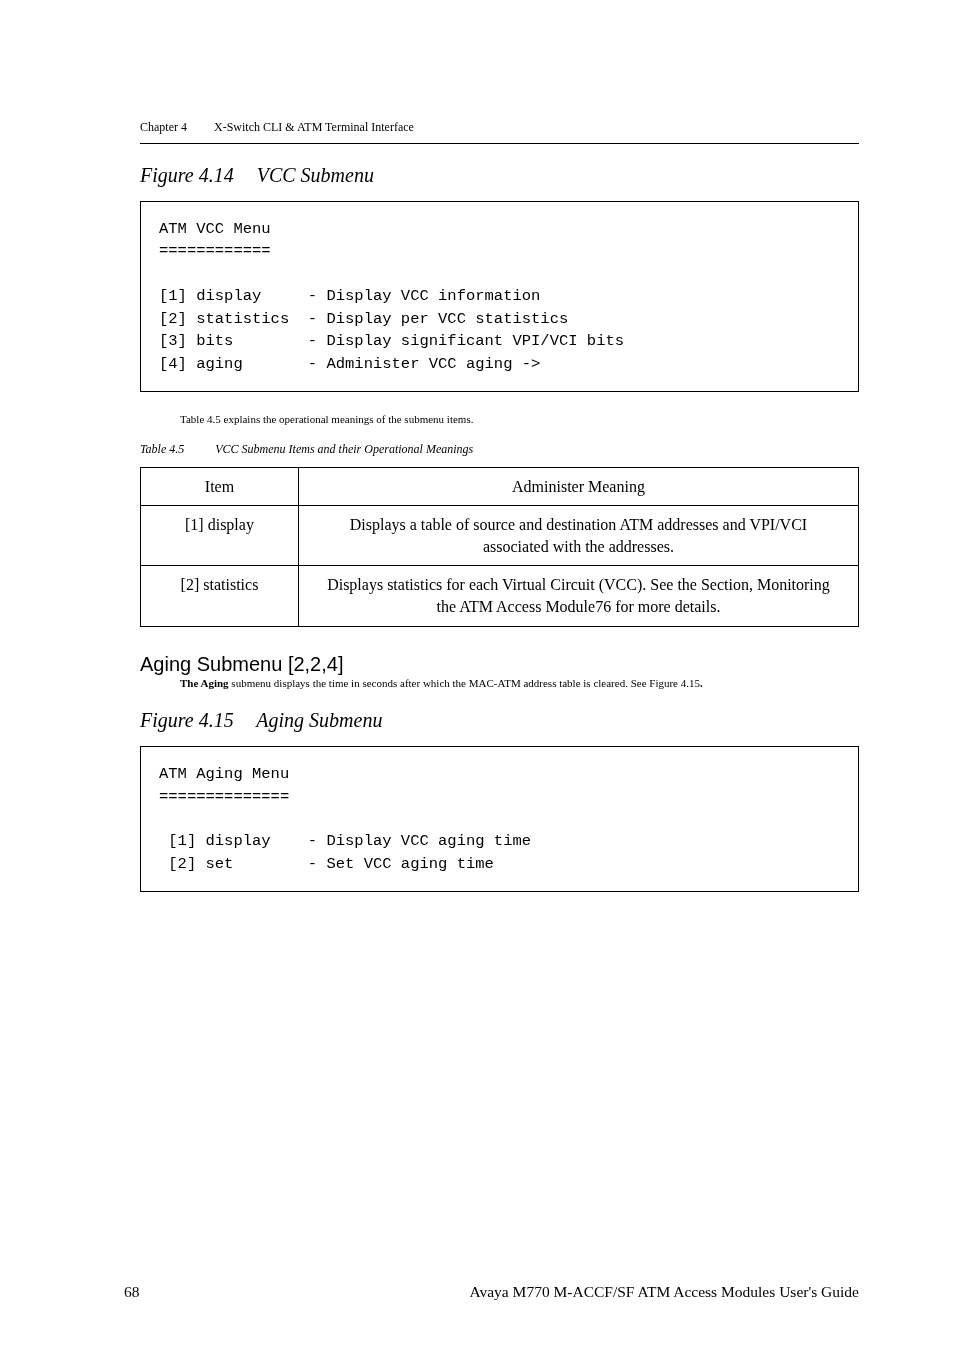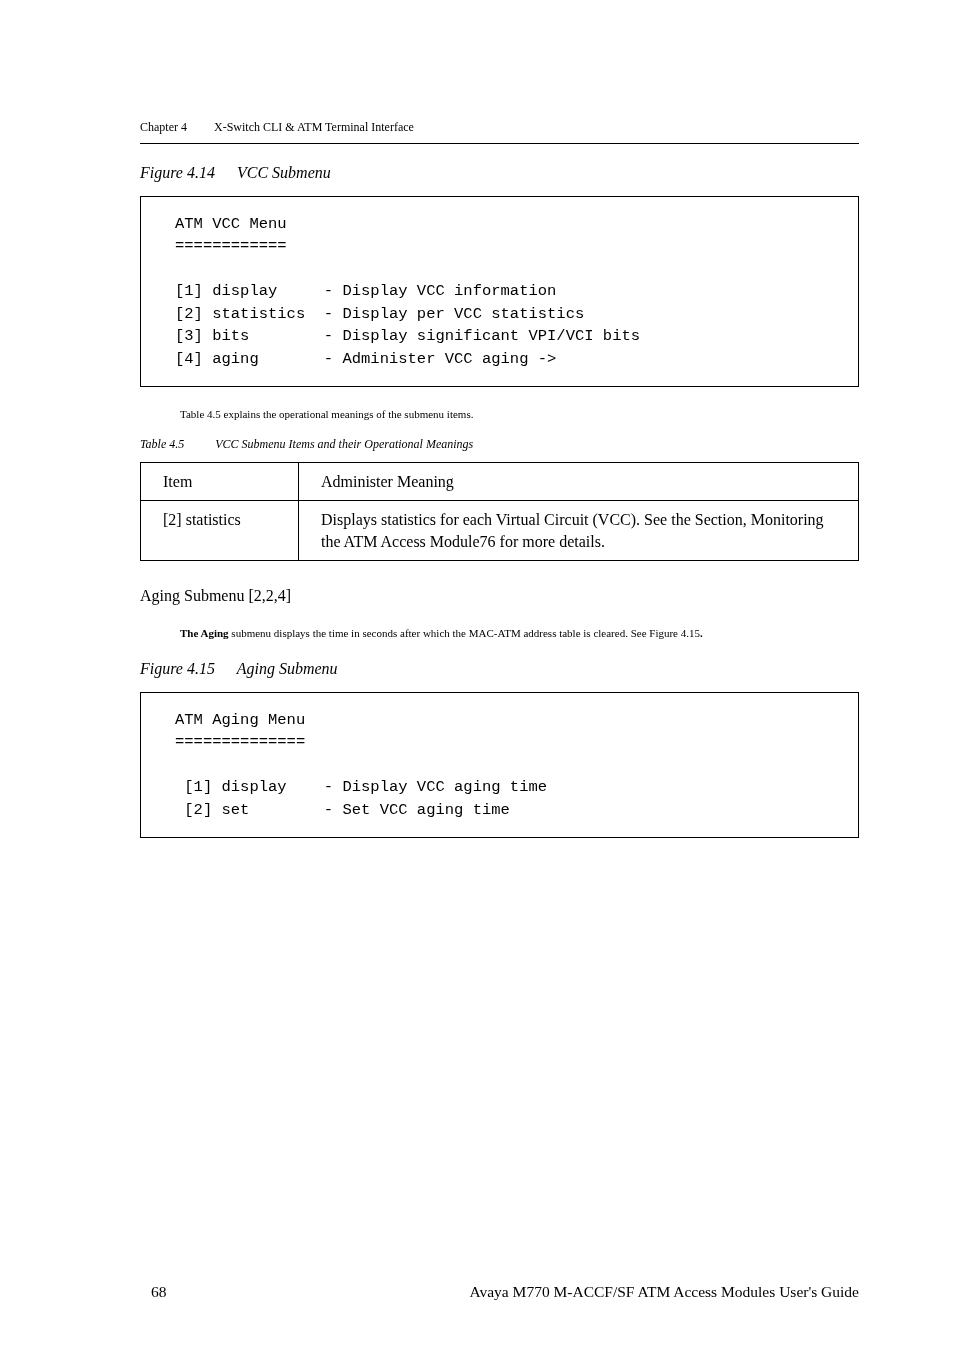--- a/index.html
+++ b/index.html
@@ -22,38 +22,38 @@
     }
     .chapter-header .chap-label {
       margin-right: 24px;
     }
     .chapter-underline {
       border-top: 1px solid #000;
       margin-bottom: 20px;
     }
     .figure-caption {
       font-style: italic;
-      font-size: 16px;
+      font-size: 20px;
       margin-bottom: 14px;
       margin-top: 18px;
     }
     .figure-caption .fig-num {
       margin-right: 18px;
     }
     .table-caption {
       font-style: italic;
       font-size: 12px;
       margin-bottom: 10px;
     }
     .table-caption .tab-num {
       margin-right: 28px;
     }
     .code-box {
       border: 1px solid #000;
-      padding: 16px 34px;
+      padding: 16px 18px;
       font-family: "Courier New", Courier, monospace;
       font-size: 15.5px;
       white-space: pre;
       line-height: 1.45;
       margin-bottom: 20px;
     }
     .paragraph {
       font-size: 11px;
       margin-bottom: 14px;
       line-height: 1.4;
@@ -61,37 +61,37 @@
     }
     table.doc-table {
       border-collapse: collapse;
       width: 100%;
       margin-bottom: 26px;
     }
     table.doc-table td, table.doc-table th {
       border: 1px solid #000;
       padding: 8px 22px;
       font-size: 16px;
-      text-align: left;
+      text-align: center;
       vertical-align: top;
       line-height: 1.35;
     }
     table.doc-table .col-item {
       width: 22%;
     }
     .subheading {
-      font-family: Liberation Serif, serif;
-      font-size: 16px;
-      margin-bottom: 21px;
+      font-family: Liberation Sans, sans-serif;
+      font-size: 20px;
+      margin-bottom: 0;
       margin-top: 10px;
     }
     .footer {
       position: absolute;
       bottom: 50px;
-      left: 151px;
+      left: 124px;
       right: 95px;
       display: flex;
       justify-content: space-between;
       font-size: 15.5px;
     }
   </style>
 </head>
 <body>
 
 <div class="chapter-header">
@@ -120,20 +120,24 @@
   <span>VCC Submenu Items and their Operational Meanings</span>
 </div>
 
 <table class="doc-table">
   <tbody>
       <tr>
     <td class="col-item">Item</td>
     <td>Administer Meaning</td>
   </tr>
   <tr>
+    <td>[1] display</td>
+    <td>Displays a table of source and destination ATM addresses and  VPI/VCI associated with the addresses.</td>
+  </tr>
+  <tr>
     <td>[2] statistics</td>
     <td>Displays statistics for each Virtual Circuit (VCC). See the Section, Monitoring the ATM Access Module76 for more details.</td>
   </tr>
 </tbody>
   </table>
 
 <div class="subheading">Aging Submenu [2,2,4]</div>
 
 <p class="paragraph">
   <b>The Aging</b><span> submenu displays the time in seconds after which the MAC-ATM address table is cleared. See Figure 4.15</span><b>.</b>

